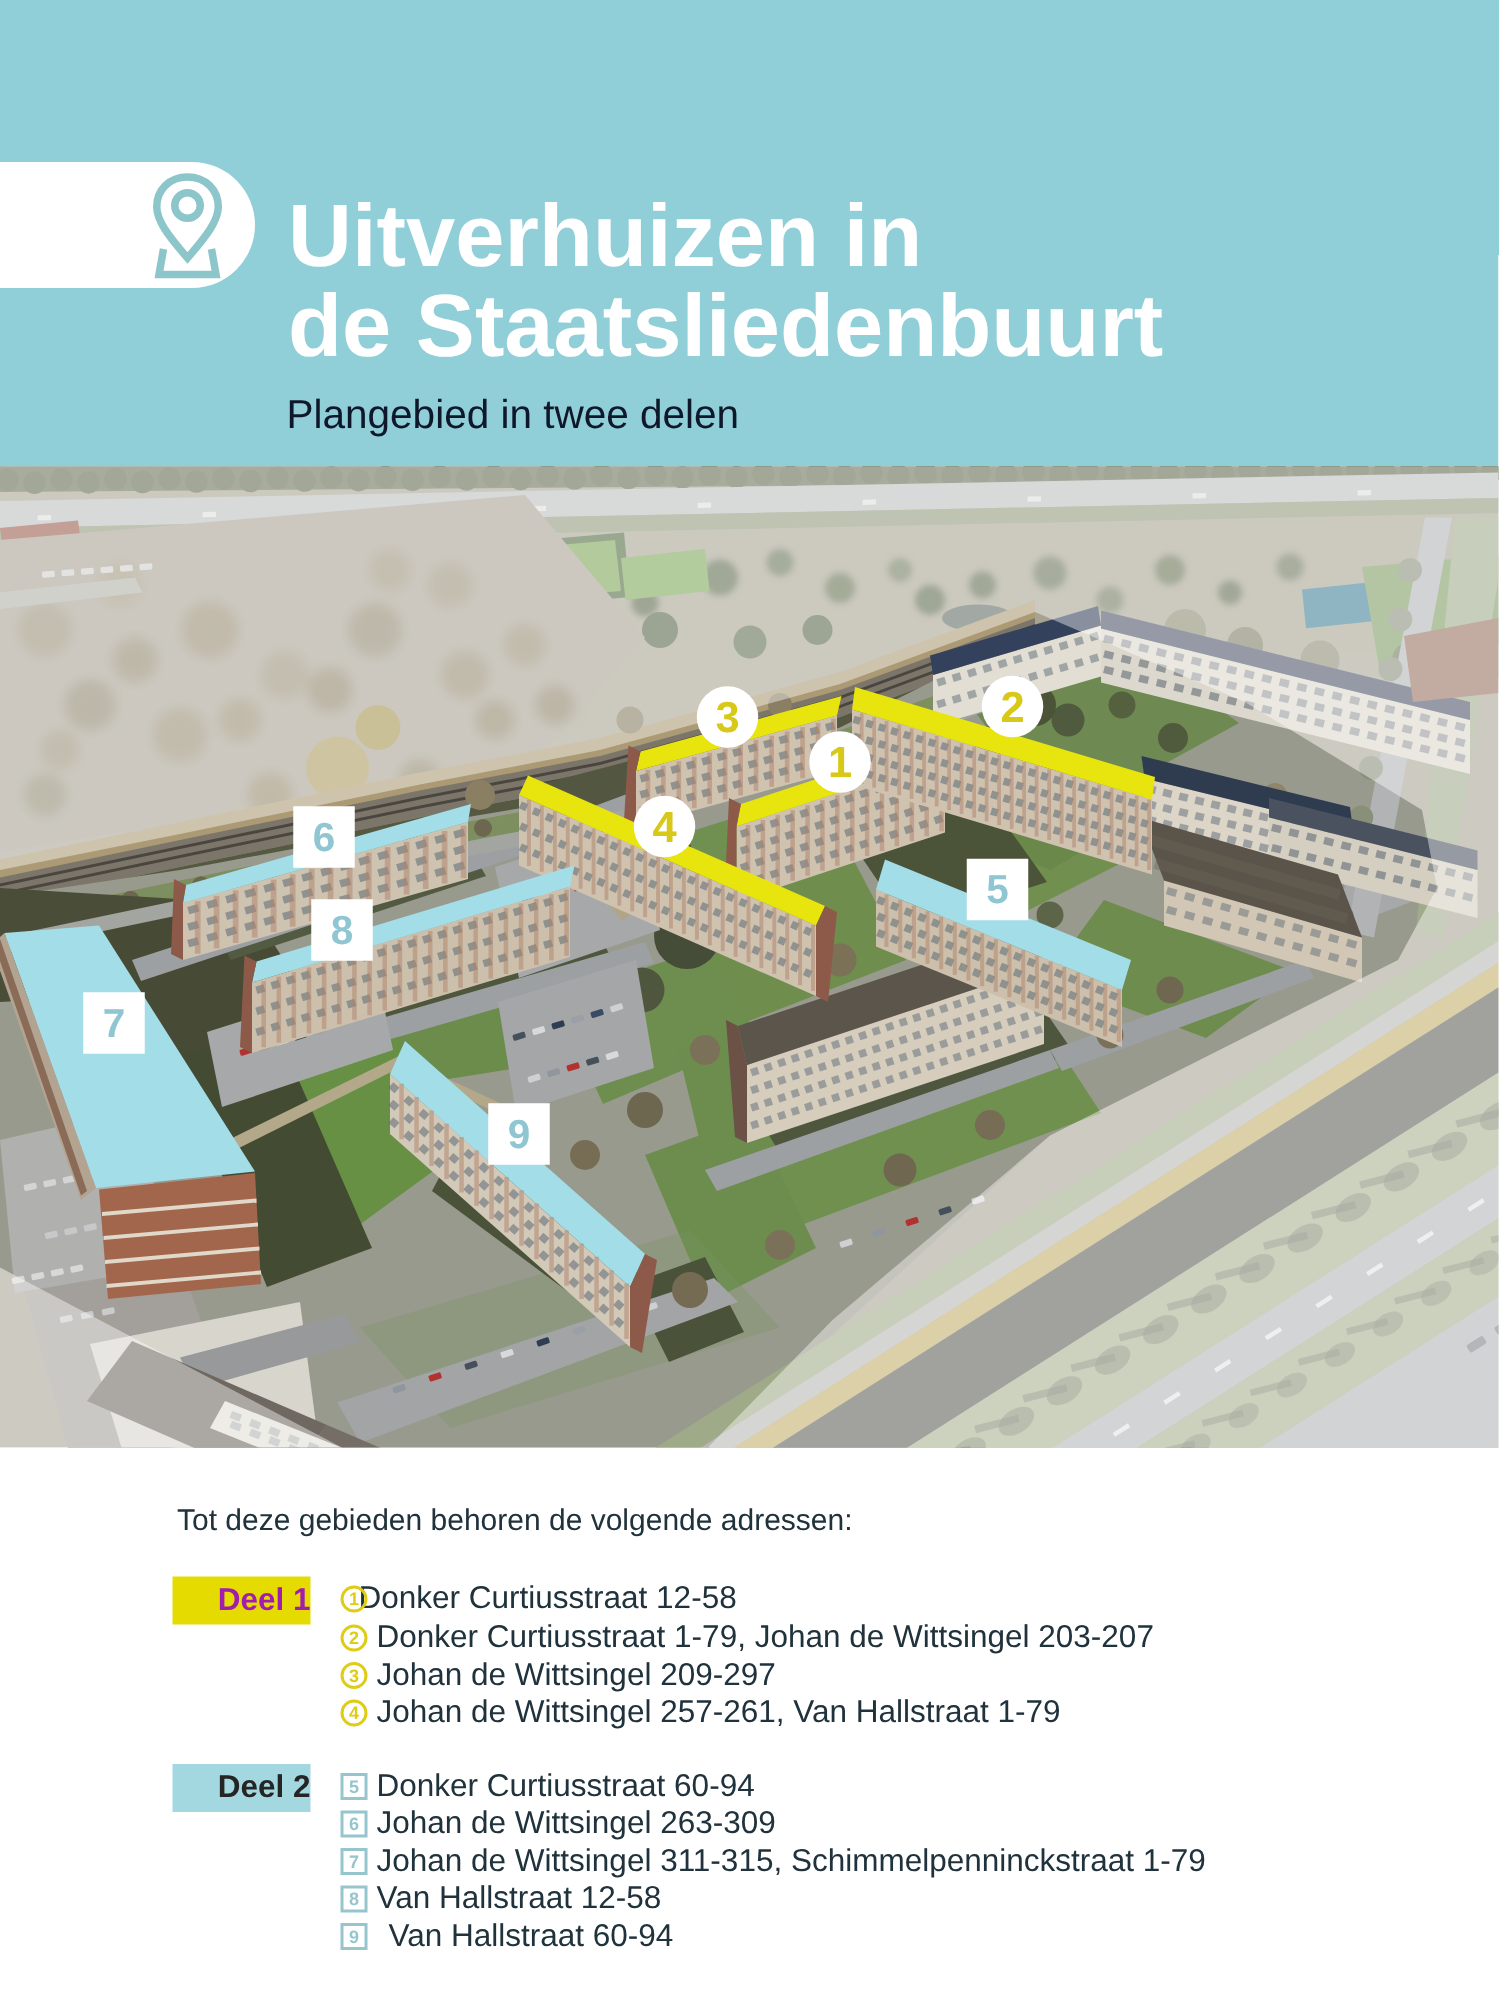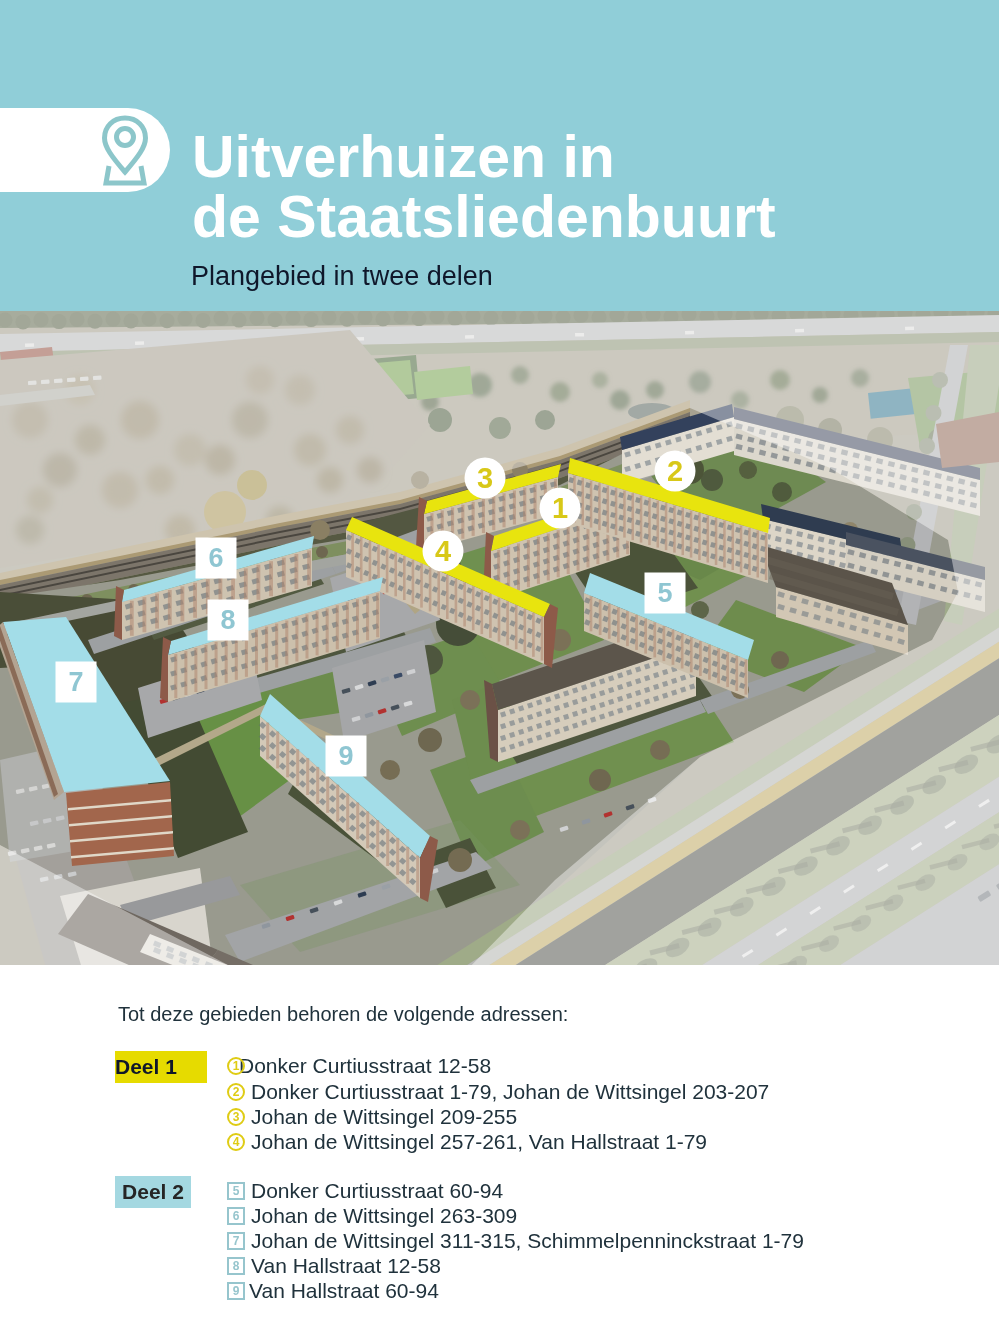--- a/index.html
+++ b/index.html
@@ -1521,35 +1521,35 @@
 
 <g>
         <rect x="325.5" y="424.5" width="41" height="41" fill="#ffffff"></rect>
         <text x="346" y="454" font-family="Liberation Sans, sans-serif" font-size="27" font-weight="bold" fill="#8fc6d2" text-anchor="middle">9</text>
       </g>
 </svg>
 </div>
 
 <div style="position:absolute;left:118px;top:1003px;font-size:20px;color:#20323c">Tot deze gebieden behoren de volgende adressen:</div>
 
-<div style="position:absolute;left:115px;top:1051px;width:92px;height:32px;background:#e6db00;font-size:21px;font-weight:bold;color:#0f172a;text-align:left;line-height:32px">Deel 1</div>
-
-<div style="position:absolute;left:115px;top:1176px;width:76px;height:32px;background:#a4d8e1;font-size:21px;font-weight:bold;color:#252525;text-align:center;line-height:32px">Deel 2</div>
+<div style="position:absolute;left:115px;top:1051px;width:92px;height:32px;background:#e6db00;font-size:21px;font-weight:bold;color:#a21caf;text-align:right;line-height:32px">Deel 1</div>
+
+<div style="position:absolute;left:115px;top:1176px;width:92px;height:32px;background:#a4d8e1;font-size:21px;font-weight:bold;color:#252525;text-align:right;line-height:32px">Deel 2</div>
 <div style="position:absolute;left:0;top:0;font-size:21px;color:#20323c">
 
 <div style="position:absolute;left:227px;top:1053px;height:26px;line-height:26px;white-space:nowrap"><span style="position:absolute;left:0;top:4px;width:18px;height:18px;border:2px solid #dfcc14;border-radius:50%;box-sizing:border-box;text-align:center;line-height:14px;font-size:12px;font-weight:bold;color:#dfcc14">1</span><span style="margin-left:12px">Donker Curtiusstraat 12-58</span></div>
 
 <div style="position:absolute;left:227px;top:1079px;height:26px;line-height:26px;white-space:nowrap"><span style="position:absolute;left:0;top:4px;width:18px;height:18px;border:2px solid #dfcc14;border-radius:50%;box-sizing:border-box;text-align:center;line-height:14px;font-size:12px;font-weight:bold;color:#dfcc14">2</span><span style="margin-left:24px">Donker Curtiusstraat 1-79, Johan de Wittsingel 203-207</span></div>
 
-<div style="position:absolute;left:227px;top:1104px;height:26px;line-height:26px;white-space:nowrap"><span style="position:absolute;left:0;top:4px;width:18px;height:18px;border:2px solid #dfcc14;border-radius:50%;box-sizing:border-box;text-align:center;line-height:14px;font-size:12px;font-weight:bold;color:#dfcc14">3</span><span style="margin-left:24px">Johan de Wittsingel 209-255</span></div>
+<div style="position:absolute;left:227px;top:1104px;height:26px;line-height:26px;white-space:nowrap"><span style="position:absolute;left:0;top:4px;width:18px;height:18px;border:2px solid #dfcc14;border-radius:50%;box-sizing:border-box;text-align:center;line-height:14px;font-size:12px;font-weight:bold;color:#dfcc14">3</span><span style="margin-left:24px">Johan de Wittsingel 209-297</span></div>
 
 <div style="position:absolute;left:227px;top:1129px;height:26px;line-height:26px;white-space:nowrap"><span style="position:absolute;left:0;top:4px;width:18px;height:18px;border:2px solid #dfcc14;border-radius:50%;box-sizing:border-box;text-align:center;line-height:14px;font-size:12px;font-weight:bold;color:#dfcc14">4</span><span style="margin-left:24px">Johan de Wittsingel 257-261, Van Hallstraat 1-79</span></div>
 
 <div style="position:absolute;left:227px;top:1178px;height:26px;line-height:26px;white-space:nowrap"><span style="position:absolute;left:0;top:4px;width:18px;height:18px;border:2px solid #96c5cd;box-sizing:border-box;text-align:center;line-height:14px;font-size:12px;font-weight:bold;color:#96c5cd">5</span><span style="margin-left:24px">Donker Curtiusstraat 60-94</span></div>
 
 <div style="position:absolute;left:227px;top:1203px;height:26px;line-height:26px;white-space:nowrap"><span style="position:absolute;left:0;top:4px;width:18px;height:18px;border:2px solid #96c5cd;box-sizing:border-box;text-align:center;line-height:14px;font-size:12px;font-weight:bold;color:#96c5cd">6</span><span style="margin-left:24px">Johan de Wittsingel 263-309</span></div>
 
 <div style="position:absolute;left:227px;top:1228px;height:26px;line-height:26px;white-space:nowrap"><span style="position:absolute;left:0;top:4px;width:18px;height:18px;border:2px solid #96c5cd;box-sizing:border-box;text-align:center;line-height:14px;font-size:12px;font-weight:bold;color:#96c5cd">7</span><span style="margin-left:24px">Johan de Wittsingel 311-315, Schimmelpenninckstraat 1-79</span></div>
 
 <div style="position:absolute;left:227px;top:1253px;height:26px;line-height:26px;white-space:nowrap"><span style="position:absolute;left:0;top:4px;width:18px;height:18px;border:2px solid #96c5cd;box-sizing:border-box;text-align:center;line-height:14px;font-size:12px;font-weight:bold;color:#96c5cd">8</span><span style="margin-left:24px">Van Hallstraat 12-58</span></div>
 
-<div style="position:absolute;left:227px;top:1278px;height:26px;line-height:26px;white-space:nowrap"><span style="position:absolute;left:0;top:4px;width:18px;height:18px;border:2px solid #96c5cd;box-sizing:border-box;text-align:center;line-height:14px;font-size:12px;font-weight:bold;color:#96c5cd">9</span><span style="margin-left:22px">Van Hallstraat 60-94</span></div>
+<div style="position:absolute;left:227px;top:1278px;height:26px;line-height:26px;white-space:nowrap"><span style="position:absolute;left:0;top:4px;width:18px;height:18px;border:2px solid #96c5cd;box-sizing:border-box;text-align:center;line-height:14px;font-size:12px;font-weight:bold;color:#96c5cd">9</span><span style="margin-left:32px">Van Hallstraat 60-94</span></div>
 </div>
 
 </body></html>

